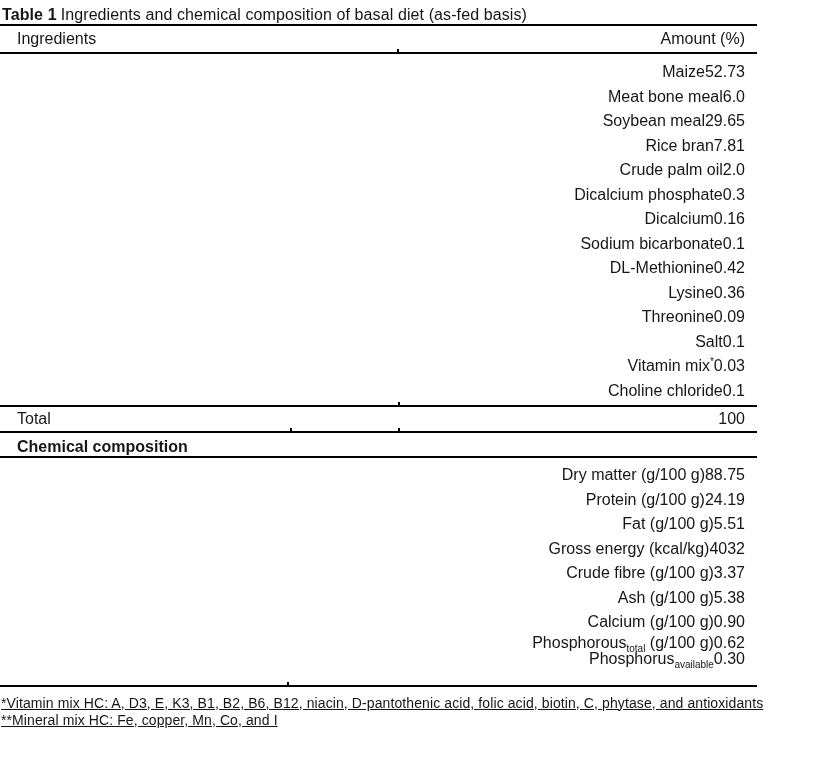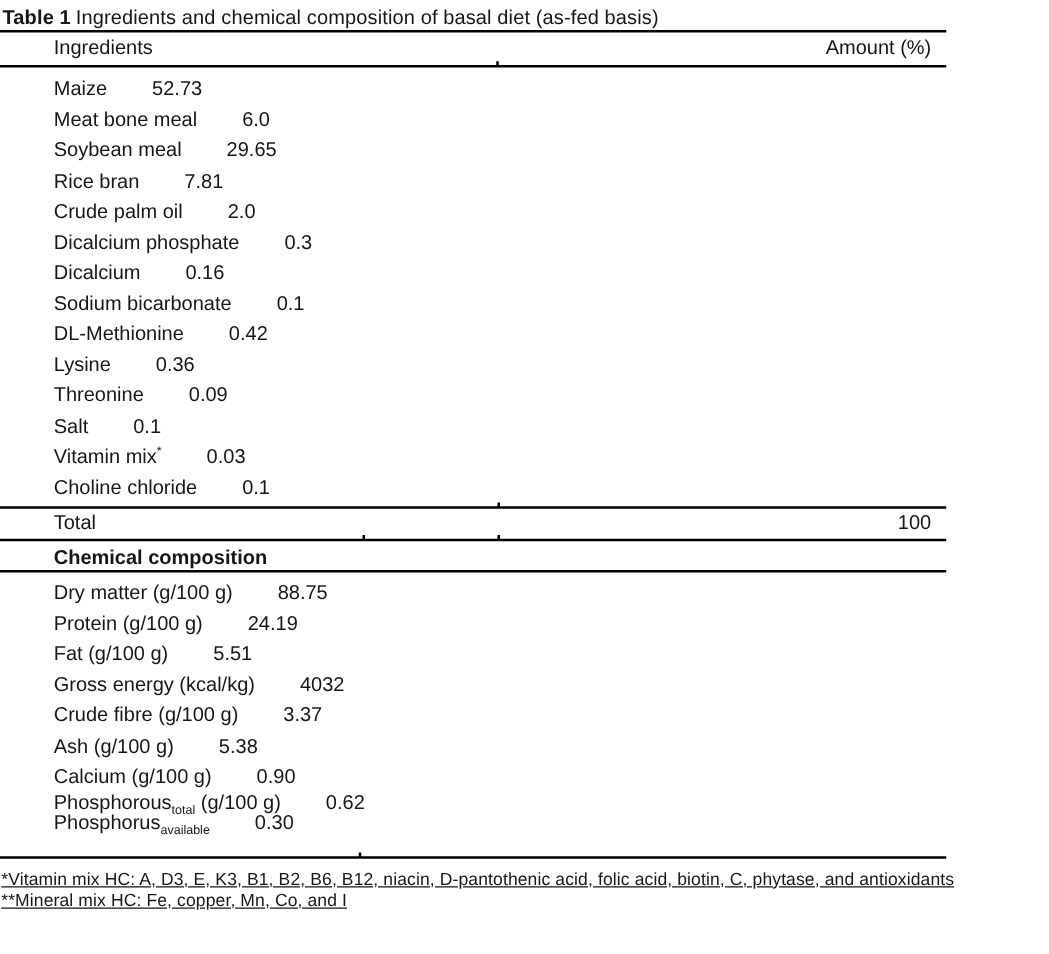--- a/index.html
+++ b/index.html
@@ -36,21 +36,21 @@
     align-items: center;
     padding: 0 12px 0 17px;
     border-bottom: 2px solid #000;
   }
 
   
   .tbody1 { position: relative; padding: 6px 0 2px 0; border-bottom: 2px solid #000; }
   .row {
     height: 24.5px;
     display: flex;
-    justify-content: flex-start;
+    justify-content: flex-end;
     align-items: center;
     padding: 0 12px 0 17px;
   }
   .row.tight { height: 16.5px; }
   .total-row {
     position: relative;
     height: 24px;
     display: flex;
     justify-content: space-between;
     align-items: center;
@@ -60,22 +60,22 @@
   .section-row {
     height: 23px;
     display: flex;
     align-items: flex-end;
     padding: 0 12px 0 17px;
     font-weight: bold;
     border-bottom: 2px solid #000;
   }
   .tbody2 { position: relative; padding: 5px 0 17px 0; border-bottom: 2px solid #000; }
 
-  .cell-name { white-space: nowrap; margin-left: 26px; }
-  .cell-amount { text-align: right; white-space: nowrap; margin-left: 36px; }
+  .cell-name { white-space: nowrap; }
+  .cell-amount { text-align: right; white-space: nowrap; }
 
   sup { font-size: 10px; line-height: 0; }
   sub { font-size: 10px; line-height: 0; }
 
   
   .tick {
     position: absolute;
     bottom: -1px;
     width: 1.5px;
     height: 4px;

